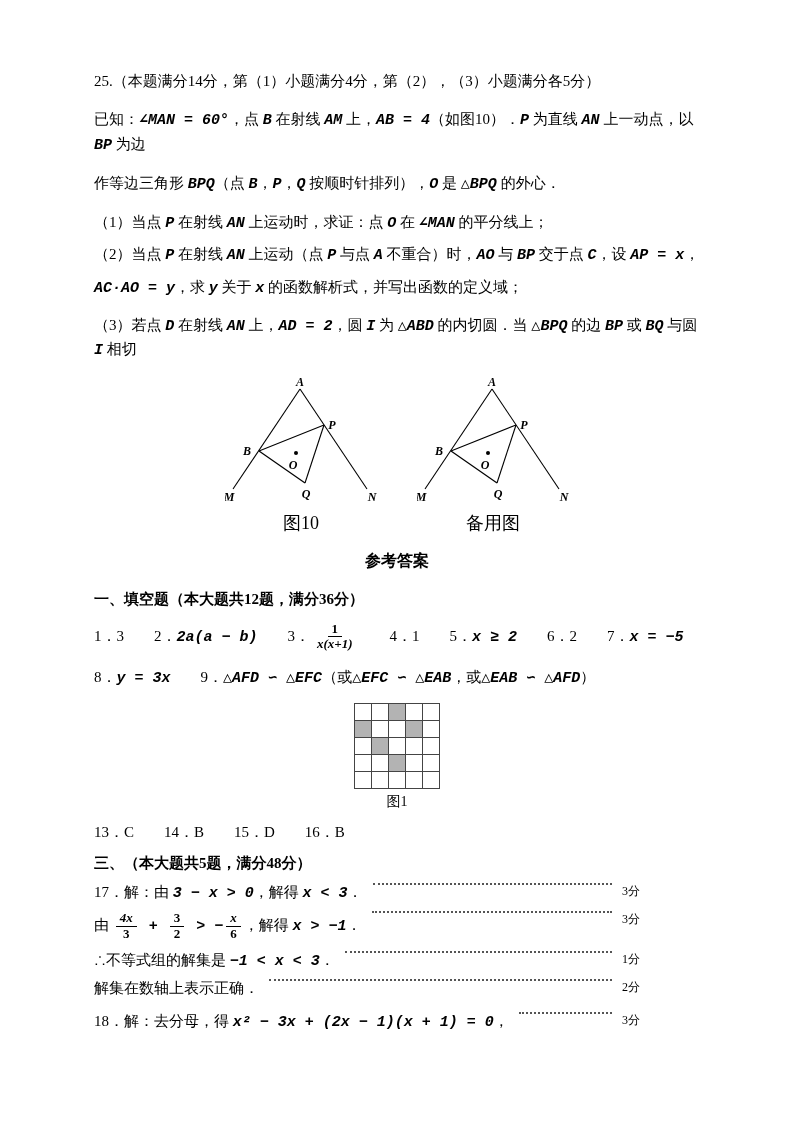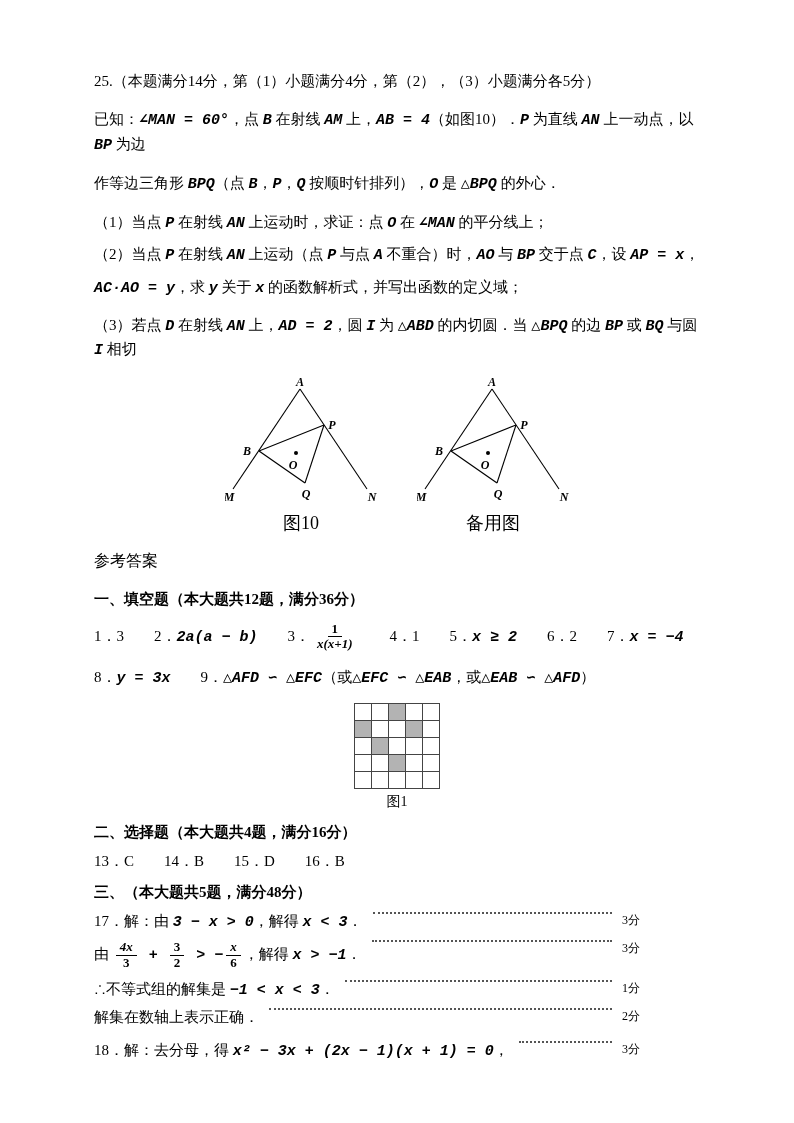--- a/index.html
+++ b/index.html
@@ -7,21 +7,21 @@
     width:794px;min-height:1123px;box-sizing:border-box;
     padding:70px 94px 40px 94px;background:#ffffff;color:#000;
     font-family:"Liberation Serif","DejaVu Serif",serif;font-size:15px;
   }
   .para{margin:0 0 10px 0;line-height:1.55;}
   .stmt{margin-bottom:15px;}
   .q{margin-bottom:8px;}
   .mt{margin-top:14px;}
   .bold{font-weight:bold;}
   .m{font-weight:bold;font-style:italic;font-family:Liberation Mono, monospace;}
-  .center-title{font-weight:normal;font-size:16px;margin:16px 0 16px 0;}
+  .center-title{text-align:center;font-weight:bold;font-size:16px;margin:16px 0 16px 0;}
   
   .frac{display:inline-flex;flex-direction:column;align-items:center;vertical-align:middle;
         margin:0 3px;font-weight:bold;font-size:13px;line-height:1.15;}
   .fn{border-bottom:1.5px solid #000;padding:0 4px;}
   .fd{padding:0 4px;}
   .it{font-style:italic;}
   
   .figrow{display:flex;justify-content:center;gap:40px;margin:4px 0 2px 0;}
   .geofig{margin:0;}
   .figcap{text-align:center;font-size:18px;margin-top:2px;}
@@ -94,21 +94,21 @@
       <figcaption class="figcap">备用图</figcaption>
     </figure>
   </div>
 
   <h2 class="center-title">参考答案</h2>
 
   <p class="para bold">一、填空题（本大题共12题，满分36分）</p>
   <p class="para" style="margin-bottom:14px;"><span class="txt">1．3　　2．</span><span class="m">2a(a − b)</span><span class="txt">　　3．</span><span class="frac">
         <span class="fn">1</span>
         <span class="fd it">x(x+1)</span>
-      </span><span class="txt">　　4．1　　5．</span><span class="m">x ≥ 2</span><span class="txt">　　6．2　　7．</span><span class="m">x = −4</span></p>
+      </span><span class="txt">　　4．1　　5．</span><span class="m">x ≥ 2</span><span class="txt">　　6．2　　7．</span><span class="m">x = −5</span></p>
   <p class="para" style="margin-bottom:12px;"><span class="txt">8．</span><span class="m">y = 3x</span><span class="txt">　　9．</span><span class="m">△AFD ∽ △EFC</span><span class="txt">（或</span><span class="m">△EFC ∽ △EAB</span><span class="txt">，或</span><span class="m">△EAB ∽ △AFD</span><span class="txt">）</span></p>
 
   <div class="gridwrap">
     <div class="ggrid" style="grid-template-columns: repeat(5, 17px);">
         <div class="gcell" style="width: 17px; height: 17px;"></div>
         <div class="gcell" style="width: 17px; height: 17px;"></div>
         <div class="gcell" style="width: 17px; height: 17px; background-color: rgb(179, 179, 179);"></div>
         <div class="gcell" style="width: 17px; height: 17px;"></div>
         <div class="gcell" style="width: 17px; height: 17px;"></div>
         <div class="gcell" style="width: 17px; height: 17px; background-color: rgb(179, 179, 179);"></div>
@@ -128,21 +128,20 @@
         <div class="gcell" style="width: 17px; height: 17px;"></div>
         <div class="gcell" style="width: 17px; height: 17px;"></div>
         <div class="gcell" style="width: 17px; height: 17px;"></div>
         <div class="gcell" style="width: 17px; height: 17px;"></div>
         <div class="gcell" style="width: 17px; height: 17px;"></div>
         <div class="gcell" style="width: 17px; height: 17px;"></div>
       </div>
     <div class="gcap">图1</div>
   </div>
 
-  <p class="para bold" style="margin-bottom:6px;">二、选择题（本大题共4题，满分16分）</p>
   <p class="para" style="margin-bottom:8px;"><span class="txt">13．C　　14．B　　15．D　　16．B</span></p>
   <p class="para bold" style="margin-bottom:8px;">三、（本大题共5题，满分48分）</p>
 
   <div class="solrow">
     <span class="soltext"><span class="txt">17．解：由 </span><span class="m">3 − x &gt; 0</span><span class="txt">，解得 </span><span class="m">x &lt; 3</span><span class="txt">．</span></span>
     <span class="leader"></span>
     <span class="score">3分</span>
   </div>
 
   <div class="solrow">

